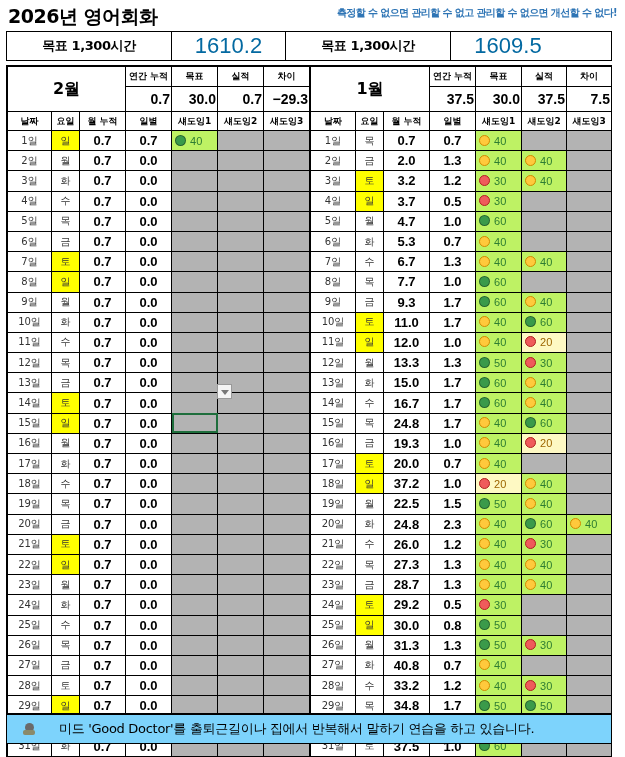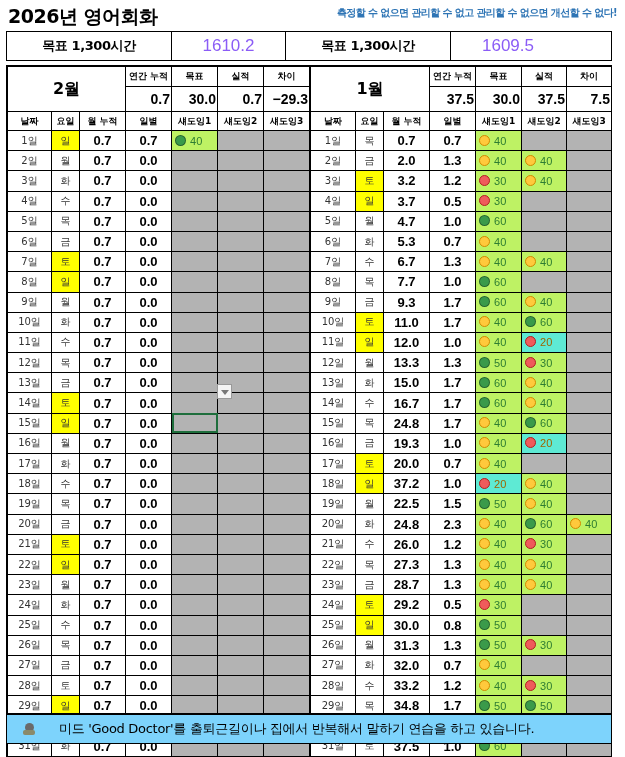--- a/index.html
+++ b/index.html
@@ -4,35 +4,35 @@
 <style>
   html, body { margin:0; padding:0; background:#ffffff; }
   body { width:625px; height:757px; position:relative; overflow:hidden;
          font-family:"DejaVu Sans","Liberation Sans",sans-serif; color:#000; }
   .title { position:absolute; left:8px; top:4px; font-size:19px; font-weight:bold; letter-spacing:-0.5px; }
   .motto { position:absolute; right:8px; top:6px; font-size:10px; font-weight:bold; color:#2f75b5; letter-spacing:-0.6px; }
   .goalbar { position:absolute; left:6px; top:31px; width:606px; height:30px; border:1.5px solid #000; display:flex; box-sizing:border-box; }
   .goalbar > div { display:flex; align-items:center; justify-content:center; border-right:1px solid #000; box-sizing:border-box; }
   .goalbar > div:last-child { border-right:none; }
   .g-label { width:165px; font-size:13px; font-weight:bold; letter-spacing:-0.4px; }
-  .g-val { width:114px; font-size:17px; color:#8b5cf6; font-family:"Liberation Sans",sans-serif; }
+  .g-val { width:114px; font-size:22px; color:#0369a1; font-family:"Liberation Sans",sans-serif; }
   .months { position:absolute; left:6px; top:65px; width:606px; display:flex; border:1.5px solid #000; border-bottom:none; box-sizing:border-box; }
   table.m { border-collapse:collapse; table-layout:fixed; font-size:11px; }
   table.m td { border:1px solid #000; height:19.2px; padding:0; text-align:center; vertical-align:middle; overflow:hidden; white-space:nowrap; }
   .mname { font-size:16px; font-weight:bold; }
   .hsmall { font-size:9px; font-weight:bold; height:19px !important;margin-left:36px; }
   .hval { font-size:14px; font-weight:bold; text-align:right !important; padding-right:1px !important; font-family:"Liberation Sans",sans-serif; height:24px !important; }
   .colh { font-size:9px; font-weight:bold; height:18px !important; }
   .date { font-size:10px; color:#333; }
   .dow { font-size:10px; color:#333; }
   .dow.we { background:#ffff00; }
   .num { font-weight:bold; font-size:13px; font-family:"Liberation Sans",sans-serif; }
   .sh { text-align:left !important; padding-left:3px !important; font-size:11px; color:#2e7d32; font-family:"Liberation Sans",sans-serif; }
   .sh.green { background:#bef264; }
-  .sh.yellow { background:#5eead4; color:#9c6500;margin-top:16px; }
+  .sh.yellow { background:#fef9c3; color:#9c6500;margin-top:16px; }
   .sh.empty { background:#b3b3b3; }
   .dot { display:inline-block; width:9px; height:9px; border-radius:50%; vertical-align:-1px; margin-right:4px; border:1px solid rgba(0,0,0,0.35); }
   .dot.g { background:#3a9a4a; }
   .dot.o { background:#ffc93c; border-color:#d08a00; }
   .dot.r { background:#ef5b5b; border-color:#b02020; }
   .total td { background:#efefef; font-weight:bold; font-size:12.5px; font-family:"Liberation Sans",sans-serif; text-align:right; padding-right:2px; }
   .total td.tl { text-align:center; font-size:11px; font-family:"DejaVu Sans",sans-serif; }
   .sel { outline:2px solid #1e6e3c; outline-offset:-2px; position:relative; }
   .dd { position:absolute; left:217px; top:384px; width:15px; height:15px; border:1px solid #999; background:#f4f4f4; box-sizing:border-box; }
   .dd::after { content:""; position:absolute; left:3px; top:5px; border-left:4px solid transparent; border-right:4px solid transparent; border-top:5px solid #777; }
@@ -643,21 +643,21 @@
           <td class="dow">월</td>
           <td class="num">31.3</td>
           <td class="num">1.3</td>
           <td class="sh green"><span class="dot g"></span><span>50</span></td>
           <td class="sh green"><span class="dot r"></span><span>30</span></td>
           <td class="sh empty"></td>
         </tr>
         <tr>
           <td class="date">27일</td>
           <td class="dow">화</td>
-          <td class="num">32.0</td>
+          <td class="num">40.8</td>
           <td class="num">0.7</td>
           <td class="sh green"><span class="dot o"></span><span>40</span></td>
           <td class="sh empty"></td>
           <td class="sh empty"></td>
         </tr>
         <tr>
           <td class="date">28일</td>
           <td class="dow">수</td>
           <td class="num">33.2</td>
           <td class="num">1.2</td>

